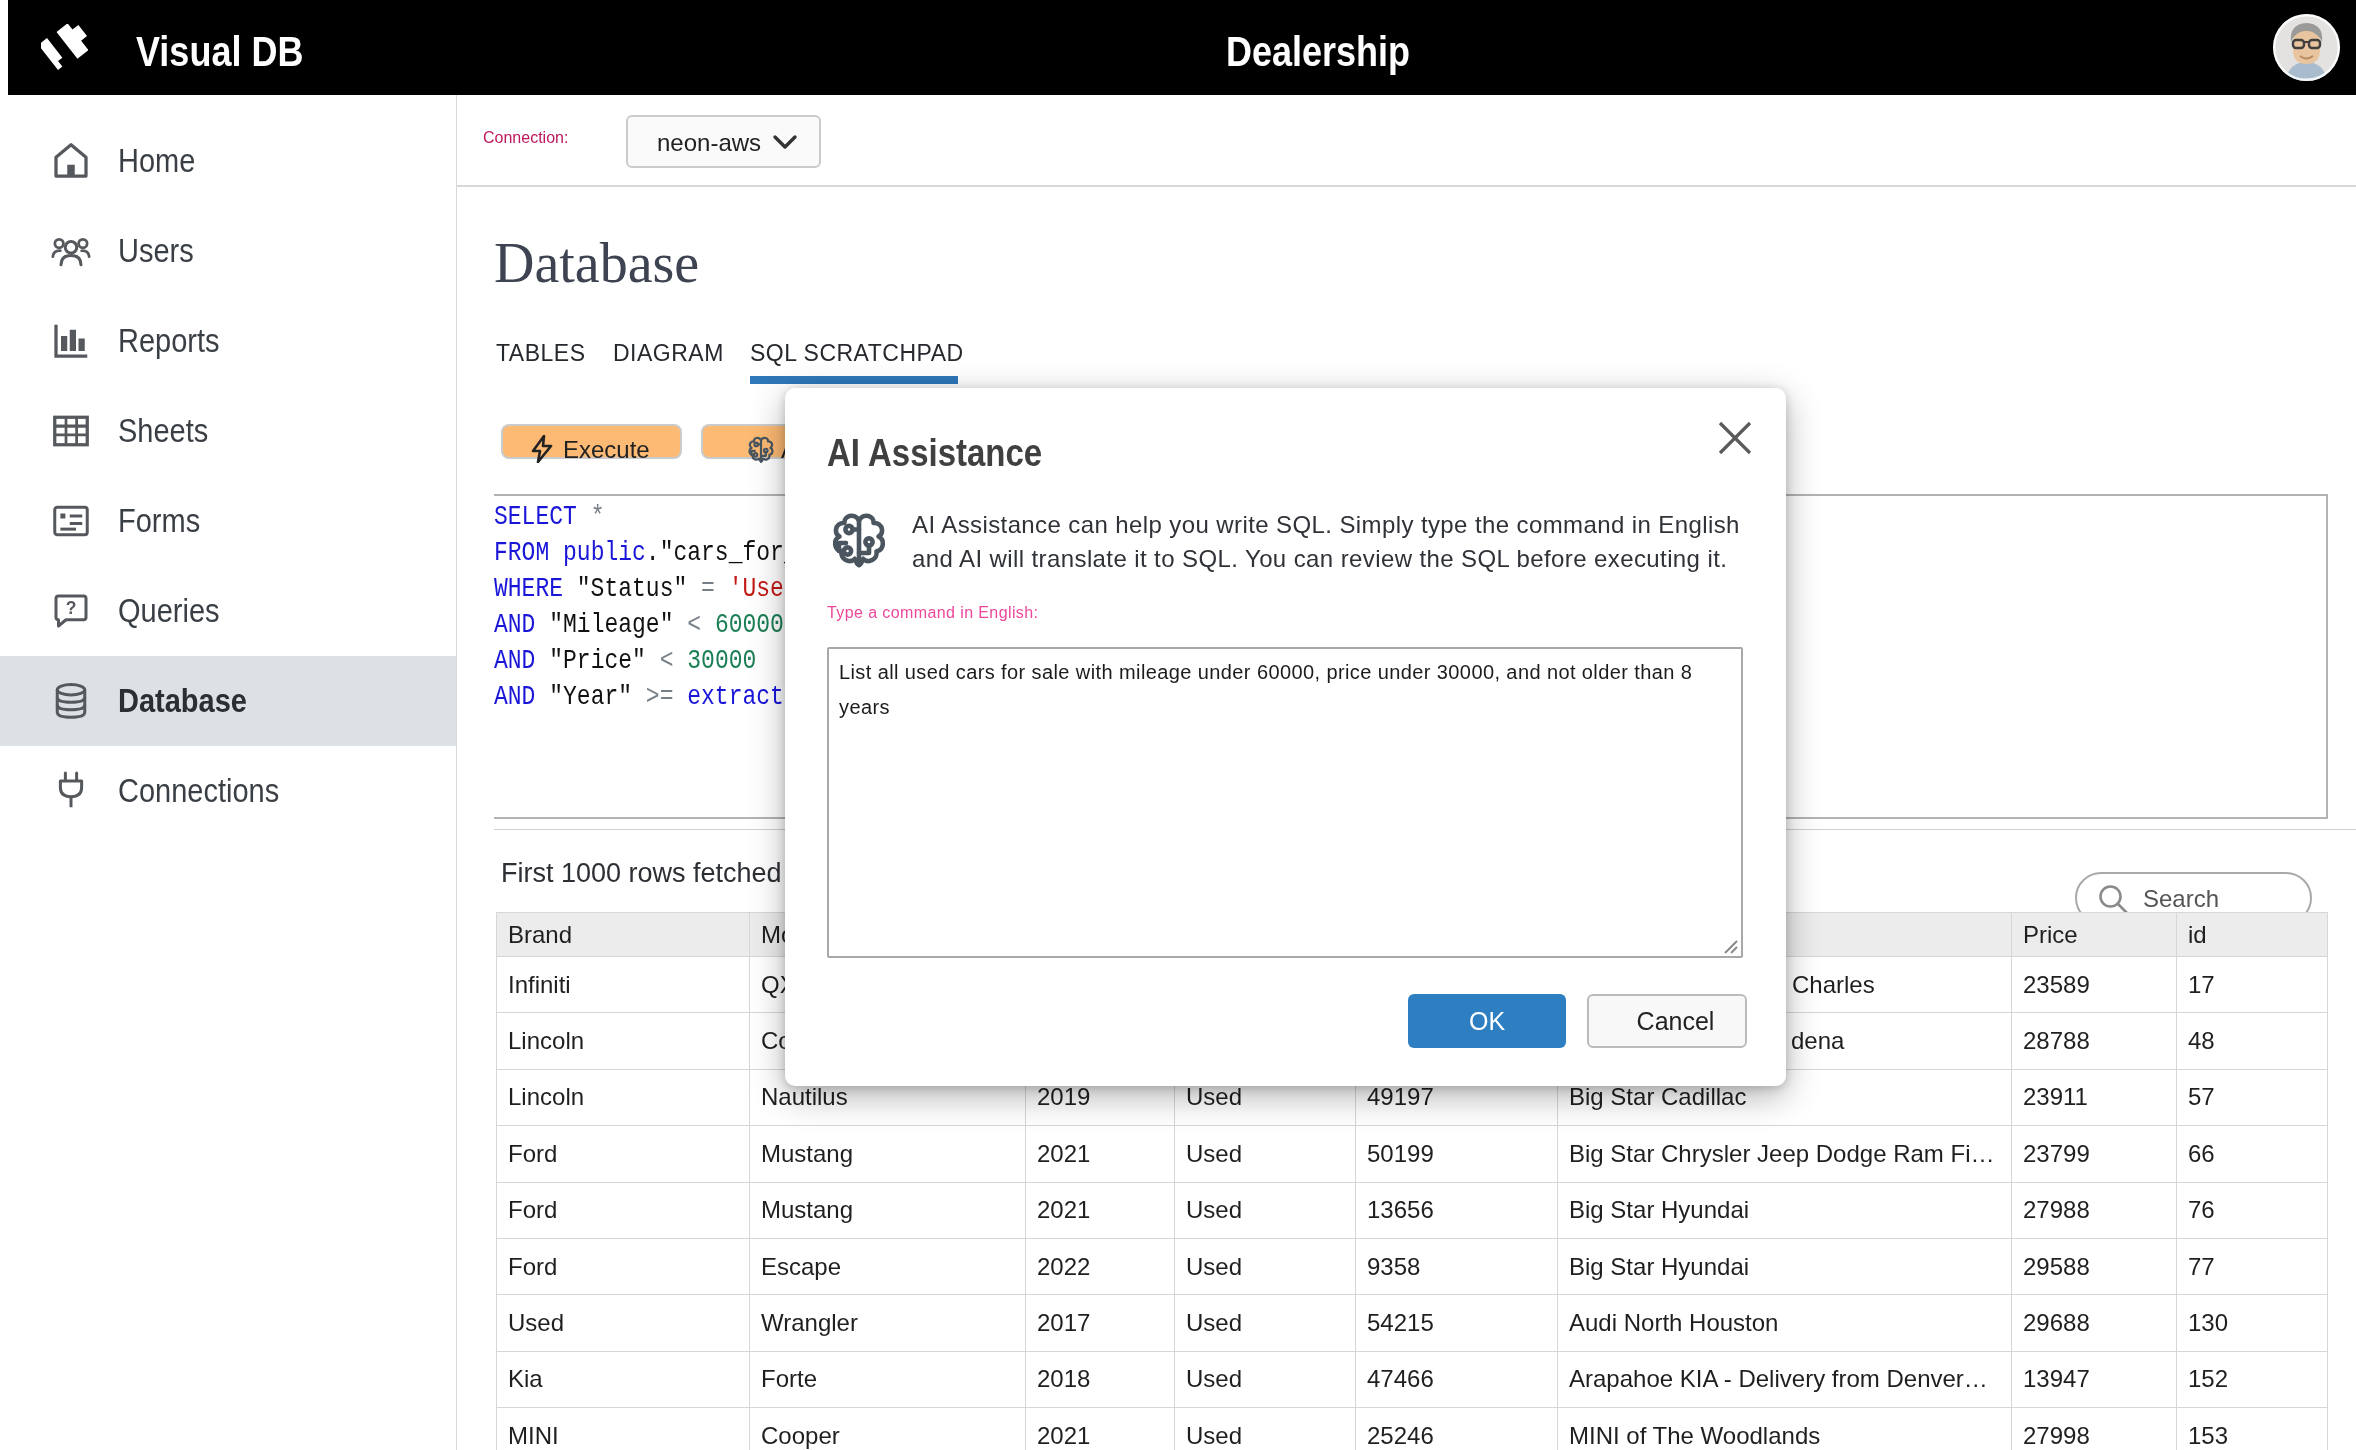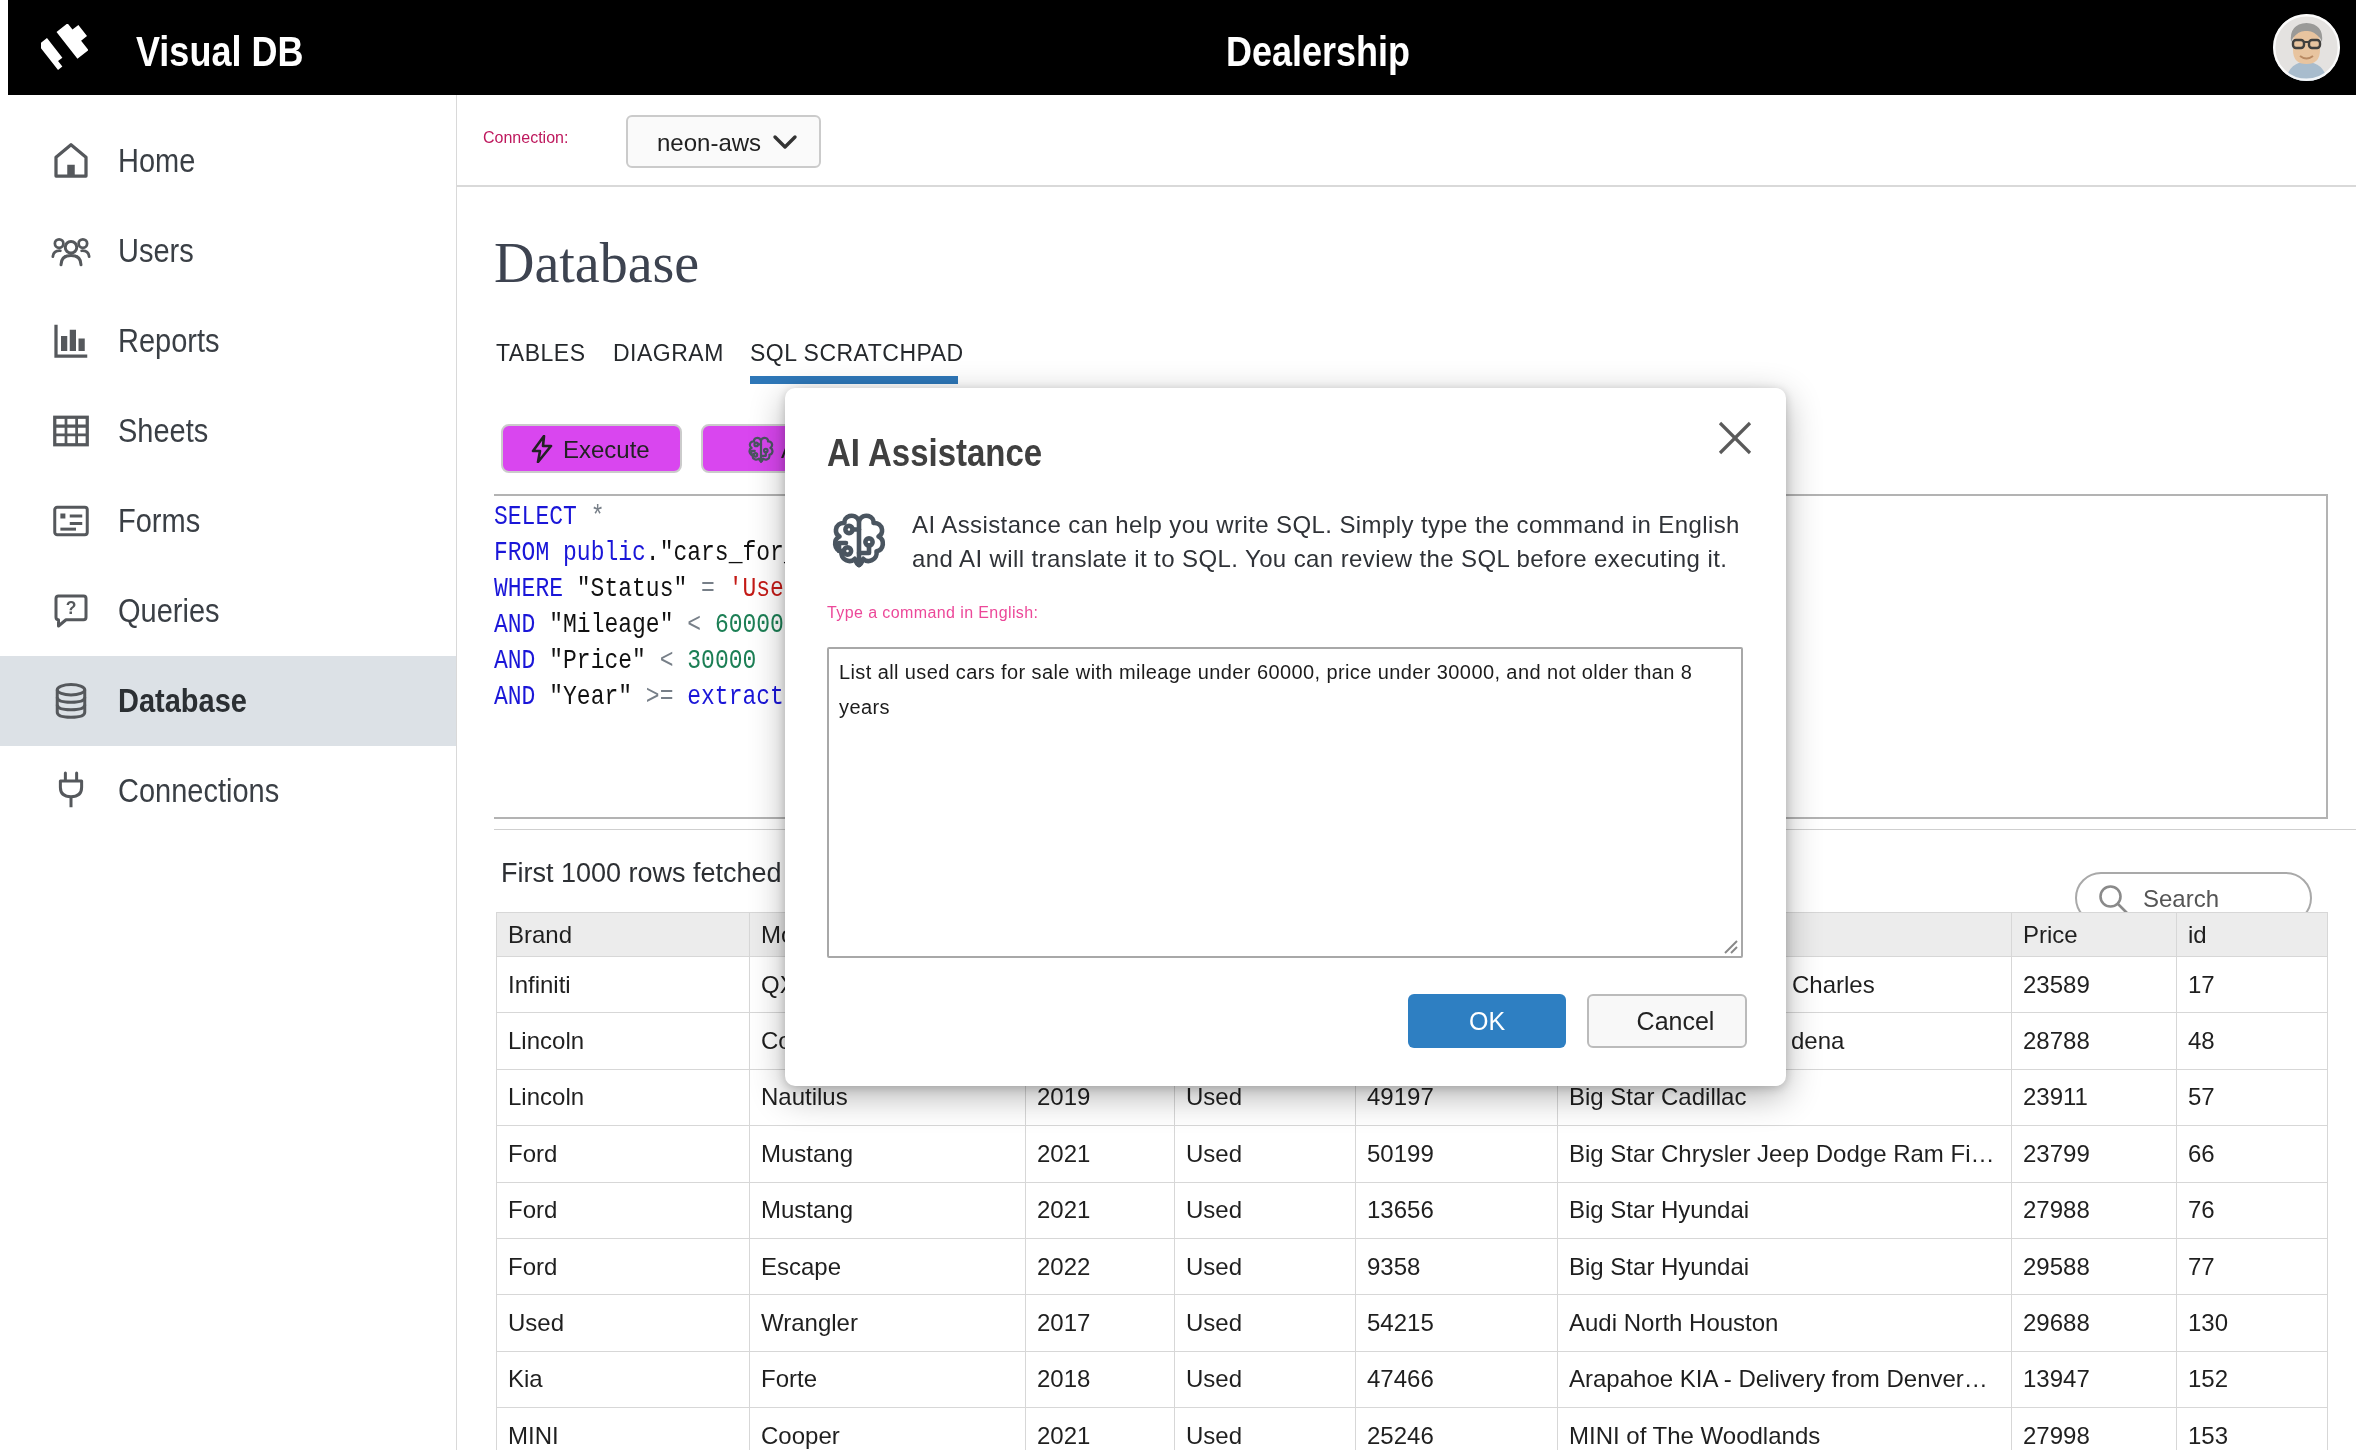--- a/index.html
+++ b/index.html
@@ -23,22 +23,22 @@
 
 #conlabel { position:absolute; left:483px; top:129px; font-size:16px; color:#be185d; }
 #dropdown { position:absolute; left:626px; top:115px; width:195px; height:53px;
   border:2px solid #cbcbcb; border-radius:6px; background:#fafafa; }
 #dropdown .t { position:absolute; left:29px; top:12px; font-size:24px; color:#222; }
 #topdiv { position:absolute; left:457px; top:185px; width:1899px; height:2px; background:#d9d9d9; }
 #pagetitle { position:absolute; left:494px; top:231px; font-family:"Liberation Serif", serif;
   font-size:56px; color:#3d4350; }
 .tab { position:absolute; top:340px; font-size:23px; letter-spacing:0.5px; color:#25282c; }
 #tabline { position:absolute; left:750px; top:376px; width:208px; height:8px; background:#2e77b8; }
-.btn { position:absolute; top:424px; height:49px; border:2px solid #cbcbcb; border-radius:8px;
-  background:#d946ef; }
+.btn { position:absolute; top:424px; height:35px; border:2px solid #cbcbcb; border-radius:8px;
+  background:#fdba74; }
 #execbtn { left:501px; width:181px; }
 #execbtn .t { position:absolute; left:60px; top:10px; font-size:24px; color:#222; }
 #aibtn { left:701px; width:285px; }
 #aibtn .t { position:absolute; left:75px; top:10px; font-size:24px; color:#222; }
 
 #sqlbox { position:absolute; left:494px; top:494px; width:1834px; height:325px;
   border:2px solid #b3b3b3; border-left:none; background:#fff; }
 #sqlcode { position:absolute; left:494px; top:499px; font-family:"Liberation Mono", monospace;
   font-size:23px; line-height:30.5px; white-space:pre; color:#111;
   transform:scaleY(1.18); transform-origin:left top; }

